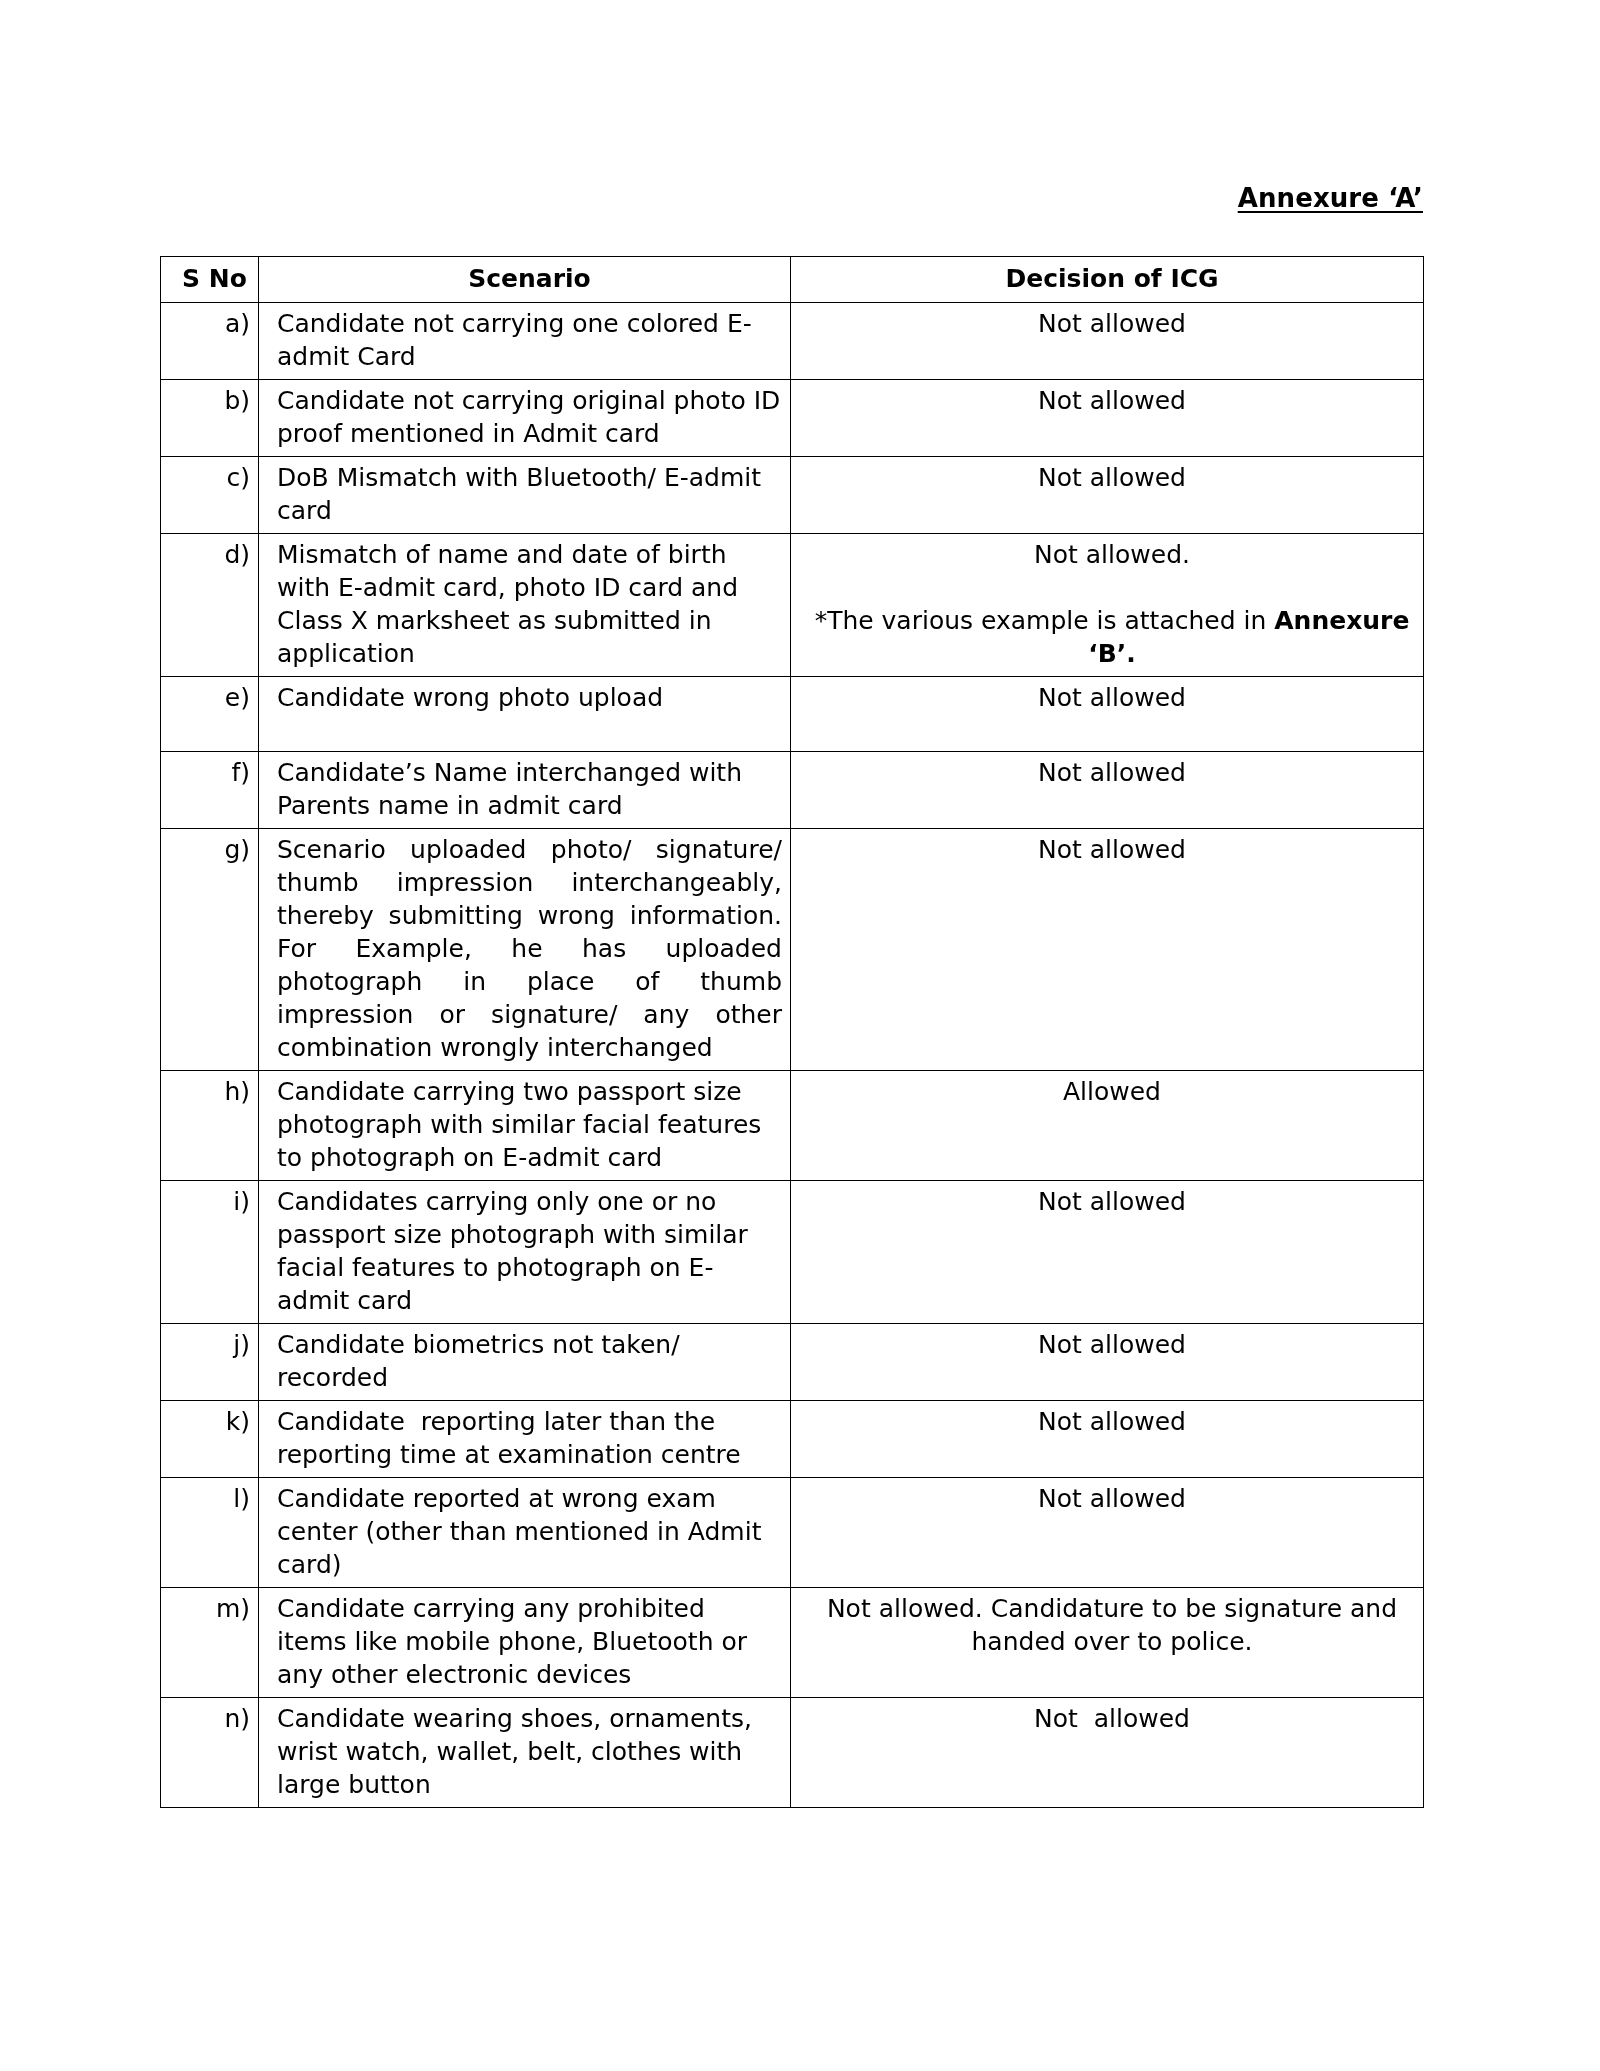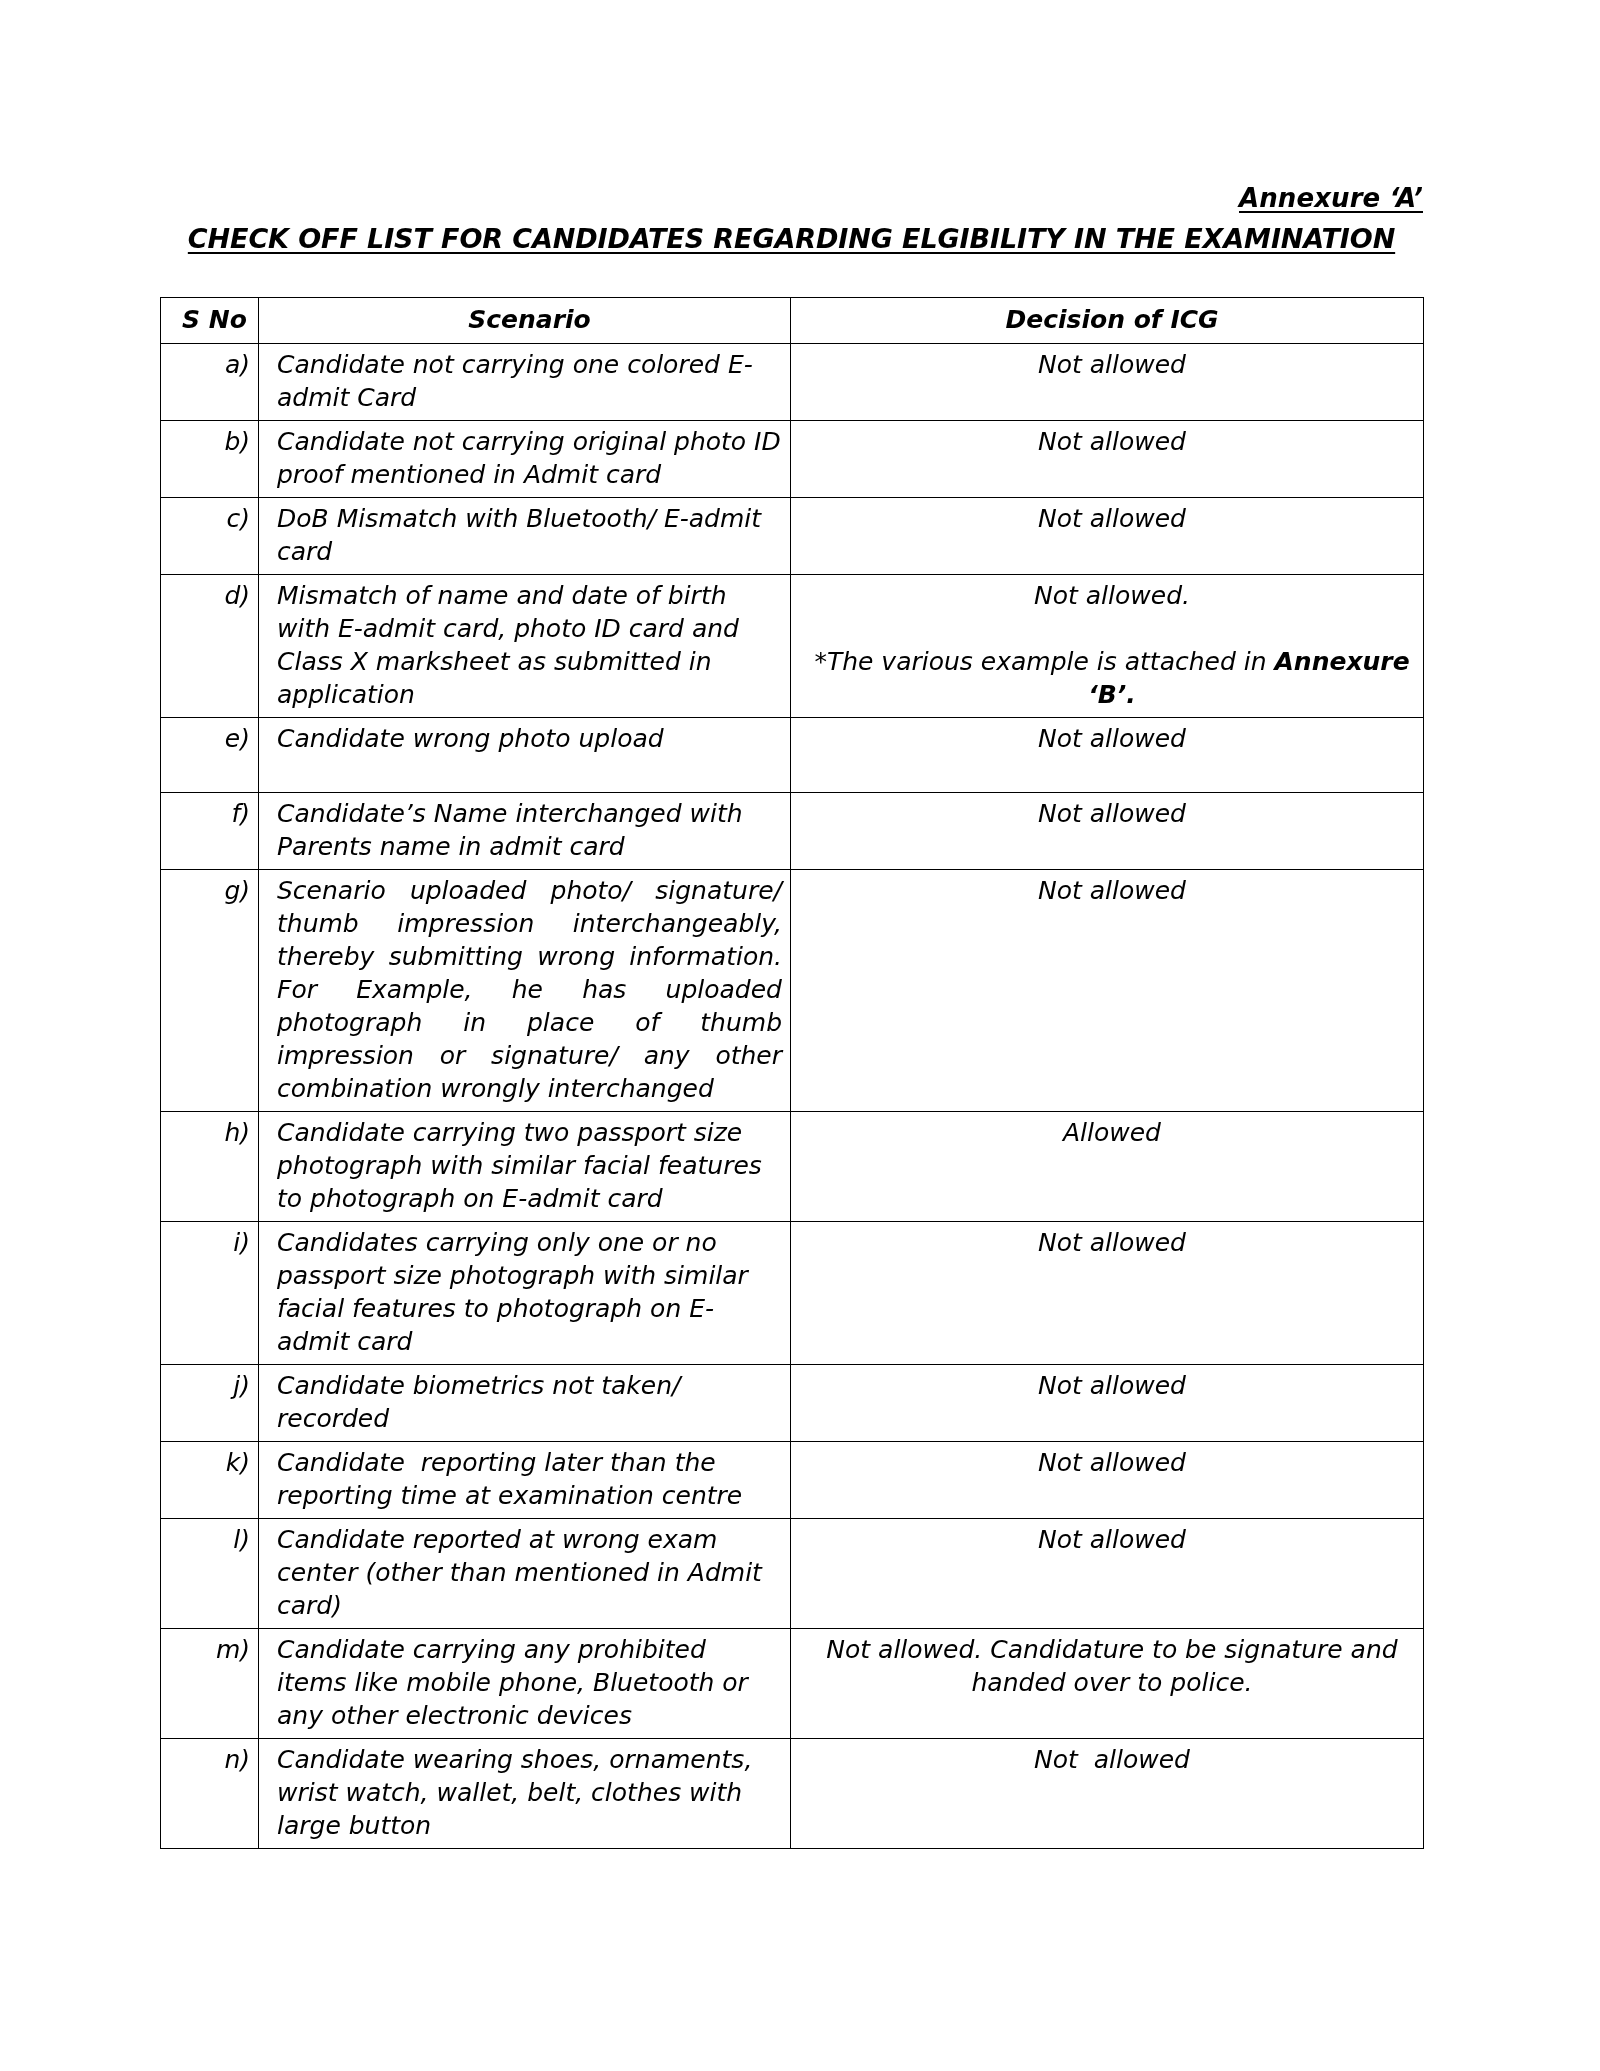--- a/index.html
+++ b/index.html
@@ -22,21 +22,20 @@
     box-sizing: border-box;
     padding: 0;
     background: #ffffff;
   }
 
   .doc-body {
     position: absolute;
     left: 160px;
     top: 0;
     width: 1263px;
-    font-style: italic;
   }
 
   
   .annexure-line {
     text-align: right;
     font-size: 26px;
     font-weight: bold;
     line-height: 1.0;
     padding-top: 185px;
     letter-spacing: 0.1px;
@@ -123,21 +122,20 @@
   }
 </style>
 </head>
 <body>
 
 <div class="page">
   <div class="doc-body">
 
     <div class="annexure-line"><span class="u">Annexure ‘A’</span></div>
 
-    <div class="doc-title"><span class="u">CHECK OFF LIST FOR CANDIDATES REGARDING ELGIBILITY IN THE EXAMINATION</span></div>
 
     <table class="checklist">
       <colgroup>
         <col class="c-sno">
         <col class="c-scen">
         <col class="c-dec">
       </colgroup>
       <thead>
         <tr>
           <th class="th-sno">S No</th>

